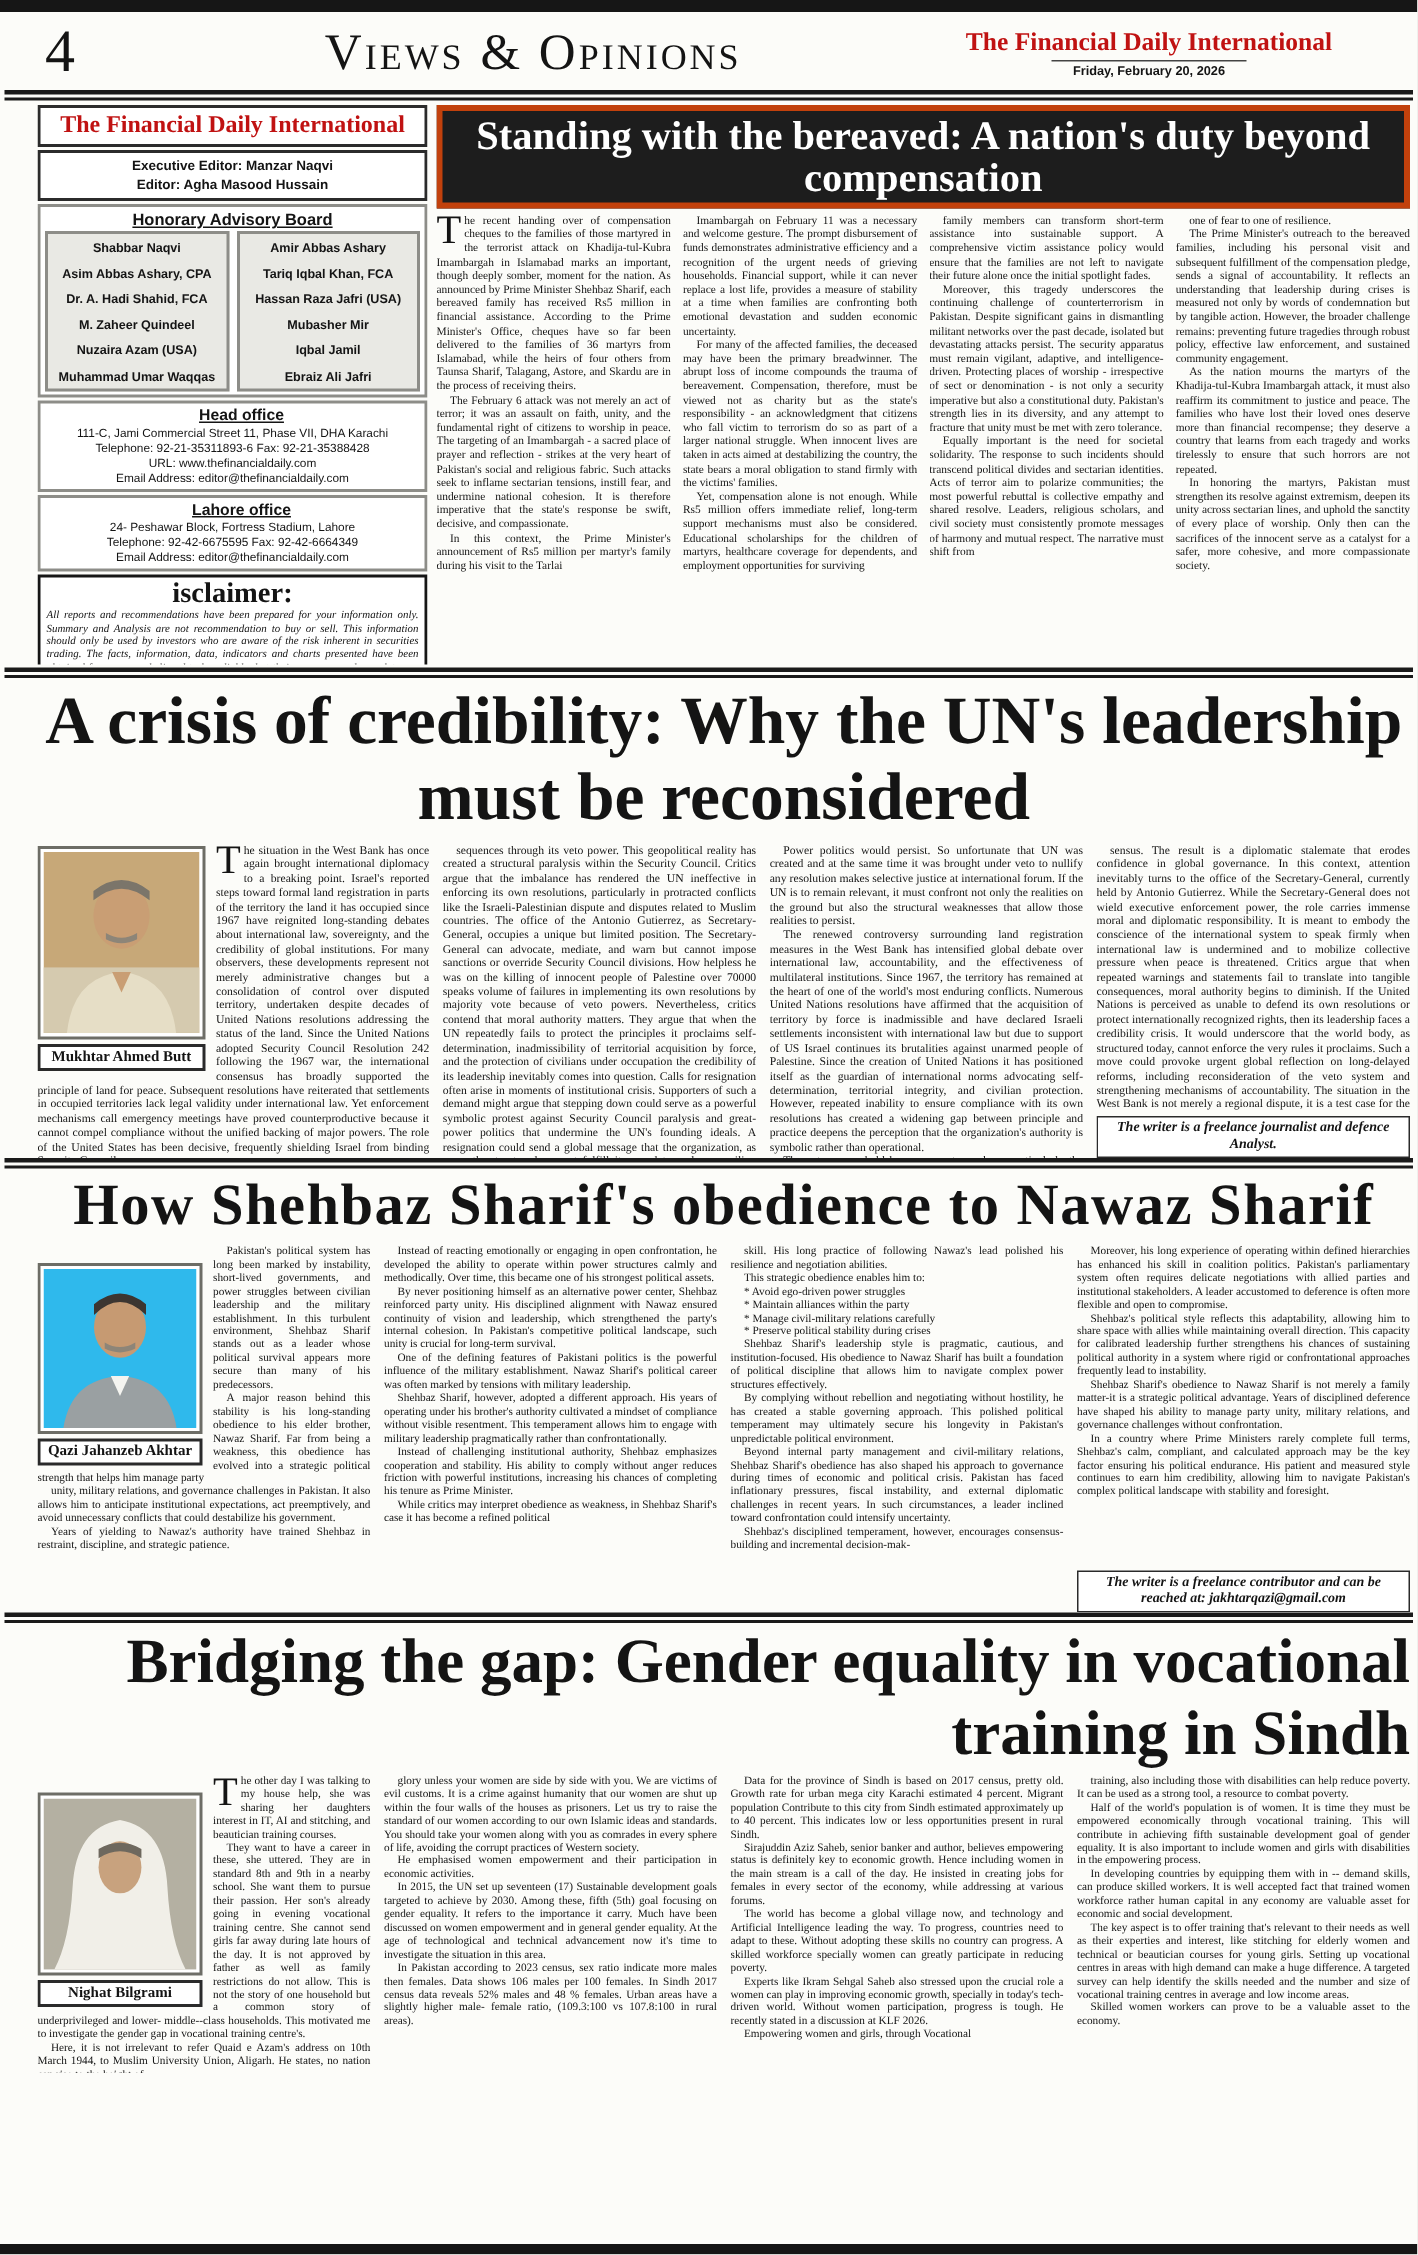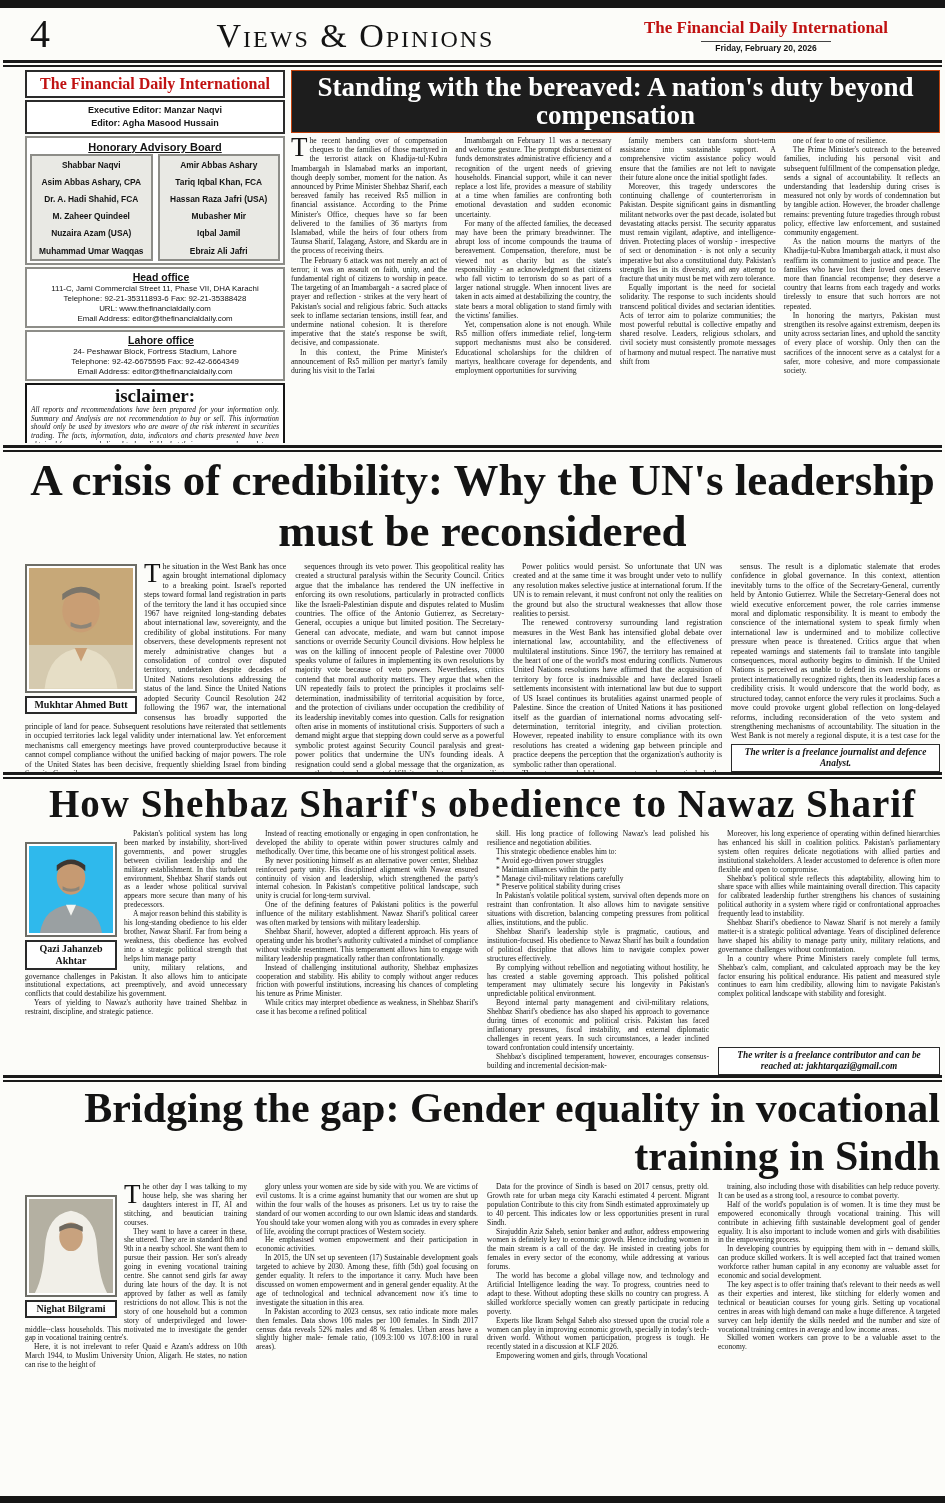--- a/index.html
+++ b/index.html
@@ -31,21 +31,21 @@
   .adv-col > div{padding:3.6px 0;}
   .m-office{text-align:center;font-family:"Liberation Sans",sans-serif;border:2px solid #8d8d88;padding:1px 0 2px;background:#fff;}
   .m-office .m-heading{font-size:10.5px;margin-left:12px;}
   .office-lines > div{font-size:7.9px;line-height:10px;}
   .m-disclaimer{border:2px solid #161616;padding:1px 4px 2px;background:#fff;}
   .disc-heading{font-size:19px;font-weight:bold;text-align:center;line-height:20px;}
   .disc-text{margin:0;font-style:italic;font-size:7.3px;line-height:8.6px;text-align:justify;}
 
   .article1{flex:1;display:flex;flex-direction:column;overflow:hidden;}
   .a1-headline{margin:0;background:#1d1d1d;color:#fff;text-align:center;font-size:27px;line-height:28px;
-               padding:2px 12px 3px;border:1px solid #c2410c;font-weight:bold;}
+               padding:2px 12px 3px;border:4px solid #c2410c;font-weight:bold;}
   .a1-body{flex:1;display:flex;gap:8px;overflow:hidden;padding-top:3px;}
 
   
   .col{flex:1;font-size:7.6px;line-height:9.2px;text-align:justify;overflow:hidden;}
   .col p{margin:0;text-indent:9px;}
   .has-dropcap p:first-of-type{text-indent:0;}
   .has-dropcap p:first-of-type::first-letter{float:left;font-size:27px;line-height:21px;padding:1px 2px 0 0;}
   .col-flex{display:flex;flex-direction:column;}
   .col-flex .paras{flex:1;overflow:hidden;}
 
@@ -63,21 +63,21 @@
   .a3-body .col{font-size:7.5px;line-height:8.9px;}
 
   
   .article4{padding:2px 5px 0 25px;height:300px;display:flex;flex-direction:column;overflow:hidden;}
   .a4-headline{margin:0;text-align:right;font-size:42px;line-height:48px;font-weight:bold;}
   .a4-body{flex:1;display:flex;gap:9px;overflow:hidden;padding-top:3px;}
   .a4-body .col{font-size:7.5px;line-height:8.9px;}
 
   
   .photo{float:left;width:112px;margin:2px 7px 2px 0;}
-  .photo-sm{width:92px;margin-top:12px;}
+  .photo-sm{width:110px;margin-top:12px;}
   .photo .img{border:2px solid #6d6d66;padding:2px;background:#fff;}
   .photo .img svg{display:block;width:100%;height:auto;}
   .photo figcaption{border:2px solid #2a2a2a;margin-top:3px;text-align:center;font-weight:bold;font-size:10px;line-height:12px;padding:1px 0;background:#fff;}
   figure{margin:0;}
   .byline-box{border:1px solid #2a2a2a;margin-top:3px;padding:2px 5px;text-align:center;font-weight:bold;
               font-style:italic;font-size:9.3px;line-height:11px;flex:none;background:#fff;}
 </style>
 </head>
 <body>
 
@@ -245,21 +245,20 @@
           <p>Instead of challenging institutional authority, Shehbaz emphasizes cooperation and stability. His ability to comply without anger reduces friction with powerful institutions, increasing his chances of completing his tenure as Prime Minister.</p>
           <p>While critics may interpret obedience as weakness, in Shehbaz Sharif's case it has become a refined political</p>
         </div>
       <div class="col">
           <p>skill. His long practice of following Nawaz's lead polished his resilience and negotiation abilities.</p>
           <p>This strategic obedience enables him to:</p>
           <p>* Avoid ego-driven power struggles</p>
           <p>* Maintain alliances within the party</p>
           <p>* Manage civil-military relations carefully</p>
           <p>* Preserve political stability during crises</p>
-          <p>In Pakistan's volatile political system, survival often depends more on restraint than confrontation. It also allows him to navigate sensitive situations with discretion, balancing competing pressures from political allies, institutions, and the public.</p>
           <p>Shehbaz Sharif's leadership style is pragmatic, cautious, and institution-focused. His obedience to Nawaz Sharif has built a foundation of political discipline that allows him to navigate complex power structures effectively.</p>
           <p>By complying without rebellion and negotiating without hostility, he has created a stable governing approach. This polished political temperament may ultimately secure his longevity in Pakistan's unpredictable political environment.</p>
           <p>Beyond internal party management and civil-military relations, Shehbaz Sharif's obedience has also shaped his approach to governance during times of economic and political crisis. Pakistan has faced inflationary pressures, fiscal instability, and external diplomatic challenges in recent years. In such circumstances, a leader inclined toward confrontation could intensify uncertainty.</p>
           <p>Shehbaz's disciplined temperament, however, encourages consensus-building and incremental decision-mak-</p>
         </div>
       <div class="col col-flex">
         <div class="paras">
             <p>Moreover, his long experience of operating within defined hierarchies has enhanced his skill in coalition politics. Pakistan's parliamentary system often requires delicate negotiations with allied parties and institutional stakeholders. A leader accustomed to deference is often more flexible and open to compromise.</p>
             <p>Shehbaz's political style reflects this adaptability, allowing him to share space with allies while maintaining overall direction. This capacity for calibrated leadership further strengthens his chances of sustaining political authority in a system where rigid or confrontational approaches frequently lead to instability.</p>
             <p>Shehbaz Sharif's obedience to Nawaz Sharif is not merely a family matter-it is a strategic political advantage. Years of disciplined deference have shaped his ability to manage party unity, military relations, and governance challenges without confrontation.</p>
@@ -292,21 +291,21 @@
           <p>Here, it is not irrelevant to refer Quaid e Azam's address on 10th March 1944, to Muslim University Union, Aligarh. He states, no nation can rise to the height of</p>
         </div>
       <div class="col">
           <p>glory unless your women are side by side with you. We are victims of evil customs. It is a crime against humanity that our women are shut up within the four walls of the houses as prisoners. Let us try to raise the standard of our women according to our own Islamic ideas and standards. You should take your women along with you as comrades in every sphere of life, avoiding the corrupt practices of Western society.</p>
           <p>He emphasised women empowerment and their participation in economic activities.</p>
           <p>In 2015, the UN set up seventeen (17) Sustainable development goals targeted to achieve by 2030. Among these, fifth (5th) goal focusing on gender equality. It refers to the importance it carry. Much have been discussed on women empowerment and in general gender equality. At the age of technological and technical advancement now it's time to investigate the situation in this area.</p>
           <p>In Pakistan according to 2023 census, sex ratio indicate more males then females. Data shows 106 males per 100 females. In Sindh 2017 census data reveals 52% males and 48 % females. Urban areas have a slightly higher male- female ratio, (109.3:100 vs 107.8:100 in rural areas).</p>
         </div>
       <div class="col">
           <p>Data for the province of Sindh is based on 2017 census, pretty old. Growth rate for urban mega city Karachi estimated 4 percent. Migrant population Contribute to this city from Sindh estimated approximately up to 40 percent. This indicates low or less opportunities present in rural Sindh.</p>
-          <p>Sirajuddin Aziz Saheb, senior banker and author, address empowering women is definitely key to economic growth. Hence including women in the main stream is a call of the day. He insisted in creating jobs for females in every sector of the economy, while addressing at various forums.</p>
+          <p>Sirajuddin Aziz Saheb, senior banker and author, believes empowering status is definitely key to economic growth. Hence including women in the main stream is a call of the day. He insisted in creating jobs for females in every sector of the economy, while addressing at various forums.</p>
           <p>The world has become a global village now, and technology and Artificial Intelligence leading the way. To progress, countries need to adapt to these. Without adopting these skills no country can progress. A skilled workforce specially women can greatly participate in reducing poverty.</p>
           <p>Experts like Ikram Sehgal Saheb also stressed upon the crucial role a women can play in improving economic growth, specially in today's tech- driven world. Without women participation, progress is tough. He recently stated in a discussion at KLF 2026.</p>
           <p>Empowering women and girls, through Vocational</p>
         </div>
       <div class="col">
           <p>training, also including those with disabilities can help reduce poverty. It can be used as a strong tool, a resource to combat poverty.</p>
           <p>Half of the world's population is of women. It is time they must be empowered economically through vocational training. This will contribute in achieving fifth sustainable development goal of gender equality. It is also important to include women and girls with disabilities in the empowering process.</p>
           <p>In developing countries by equipping them with in -- demand skills, can produce skilled workers. It is well accepted fact that trained women workforce rather human capital in any economy are valuable asset for economic and social development.</p>
           <p>The key aspect is to offer training that's relevant to their needs as well as their experties and interest, like stitching for elderly women and technical or beautician courses for young girls. Setting up vocational centres in areas with high demand can make a huge difference. A targeted survey can help identify the skills needed and the number and size of vocational training centres in average and low income areas.</p>
           <p>Skilled women workers can prove to be a valuable asset to the economy.</p>

